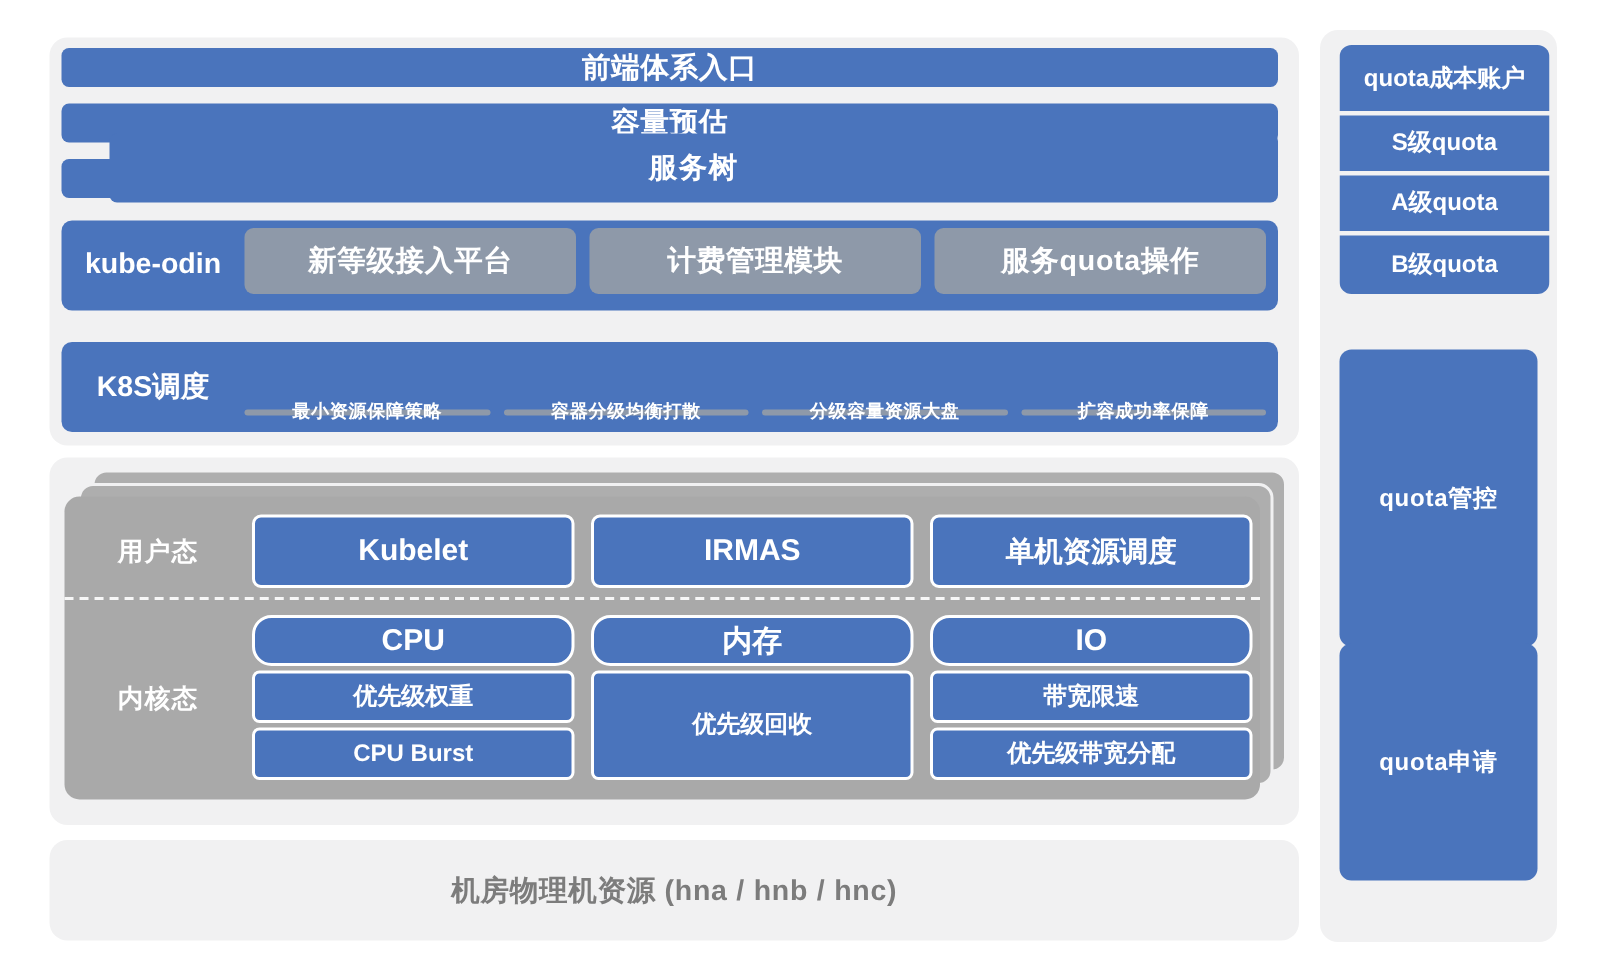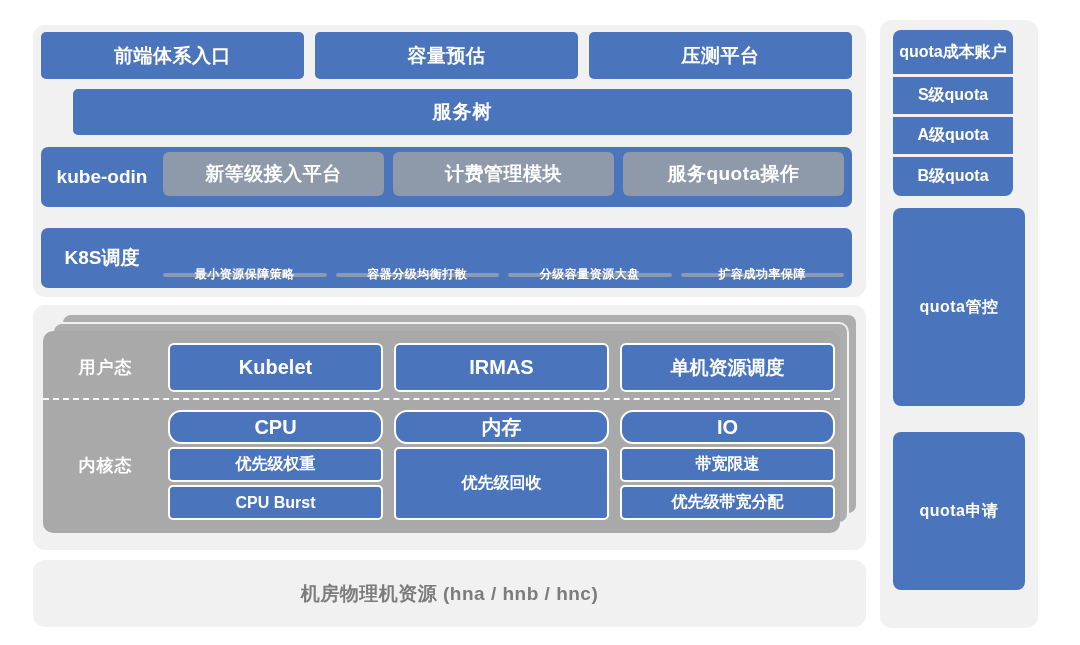--- a/index.html
+++ b/index.html
@@ -22,32 +22,32 @@
   .boxrow{position:absolute;left:125px;width:667px;display:flex;gap:11px;}
   .bluebox{flex:1;background:#4a74bc;border:2px solid #ffffff;border-radius:6px;box-sizing:border-box;color:#fff;display:flex;align-items:center;justify-content:center;font-size:20px;}
   .dash{position:absolute;left:0;right:0;top:67px;border-top:2px dashed rgba(255,255,255,.9);}
   .kcol{flex:1;display:flex;flex-direction:column;gap:3px;}
   .kcell{background:#4a74bc;border:2px solid #ffffff;border-radius:5px;box-sizing:border-box;color:#fff;display:flex;align-items:center;justify-content:center;font-size:16px;}
   .khead{height:34px;flex:0 0 34px;font-size:20px;border-radius:13px;}
   .kcell.grow{flex:1;}
   
   .bottombar{position:absolute;left:33px;top:560px;width:833px;height:67px;background:#f1f1f2;border-radius:12px;display:flex;align-items:center;justify-content:center;color:#7c7c7c;font-size:19px;letter-spacing:.5px;}
   
-  .sb-group{position:absolute;left:13px;top:10px;width:120px;display:flex;flex-direction:column;gap:3px;border-radius:8px;overflow:hidden;}
+  .sb-group{position:absolute;left:13px;top:10px;width:140px;display:flex;flex-direction:column;gap:3px;border-radius:8px;overflow:hidden;}
   .sb-item{background:#4a74bc;color:#fff;display:flex;align-items:center;justify-content:center;font-size:16px;}
-  .sb-tall{position:absolute;left:13px;width:132px;background:#4a74bc;border-radius:8px;color:#fff;display:flex;align-items:center;justify-content:center;font-size:16px;letter-spacing:.5px;}
+  .sb-tall{position:absolute;left:13px;width:132px;background:#4a74bc;border-radius:8px;color:#fff;display:flex;align-items:center;justify-content:center;font-size:16px;letter-spacing:.5px;margin-top:25px;}
 </style>
 </head>
 <body>
 
 <div id="stage">
 
   <div class="panel" style="left:33px;top:25px;width:833px;height:272px;">
 
-    <div class="row" style="top:7px;height:47px;gap:11px;">
+    <div class="row" style="top:7px;height:47px;gap:11px;flex-direction:column;">
       <div class="btn">前端体系入口</div>
       <div class="btn">容量预估</div>
       <div class="btn">压测平台</div>
     </div>
 
     <div class="bluebar" style="top:64px;height:46px;">服务树</div>
 
     <div class="bluerow" style="top:122px;height:60px;">
       <div class="rowlabel">kube-odin</div>
       <div class="chips">
@@ -105,16 +105,16 @@
   <div class="bottombar">机房物理机资源 (hna / hnb / hnc)</div>
 
   <div class="panel" style="left:880px;top:20px;width:158px;height:608px;">
     <div class="sb-group">
       <div class="sb-item" style="height:44px;">quota成本账户</div>
       <div class="sb-item" style="height:37px;">S级quota</div>
       <div class="sb-item" style="height:37px;">A级quota</div>
       <div class="sb-item" style="height:39px;">B级quota</div>
     </div>
     <div class="sb-tall" style="top:188px;height:198px;">quota管控</div>
-    <div class="sb-tall" style="top:412px;height:158px;">quota申请</div>
+    <div class="sb-tall" style="top:384px;height:158px;">quota申请</div>
   </div>
 
 </div>
 
 </body></html>

